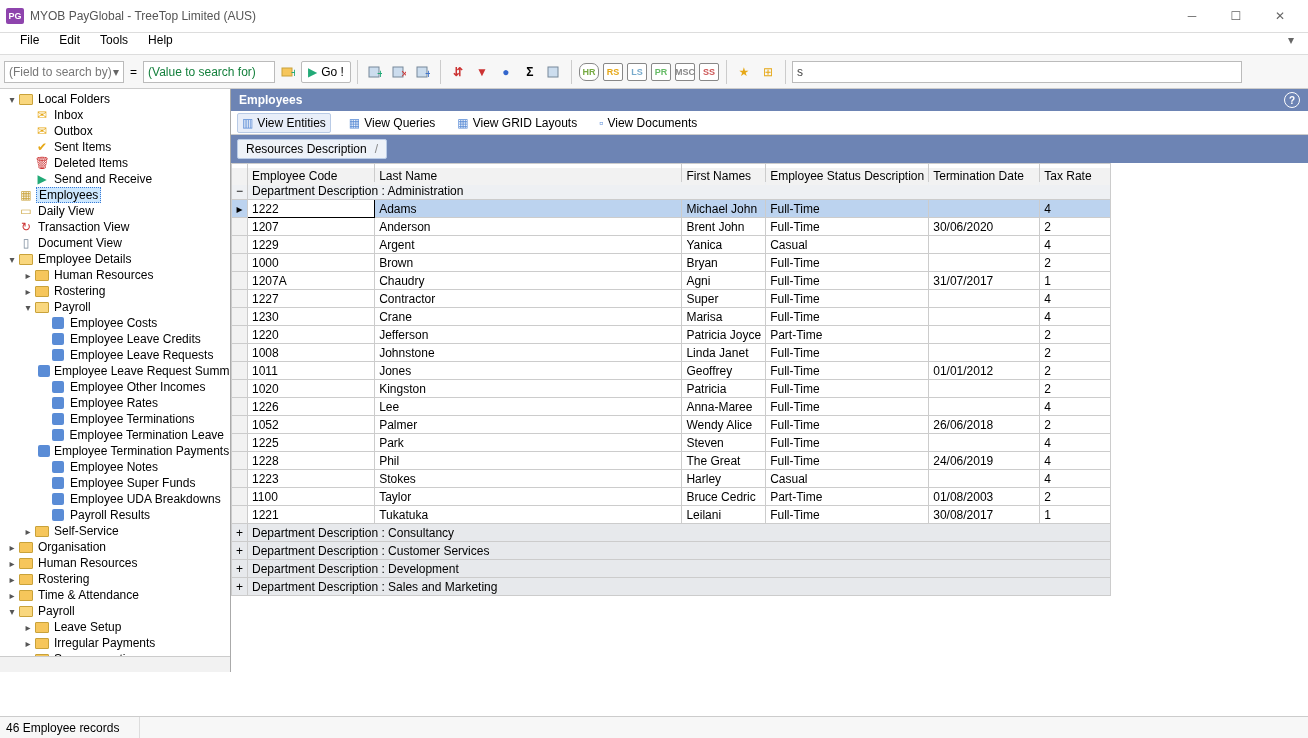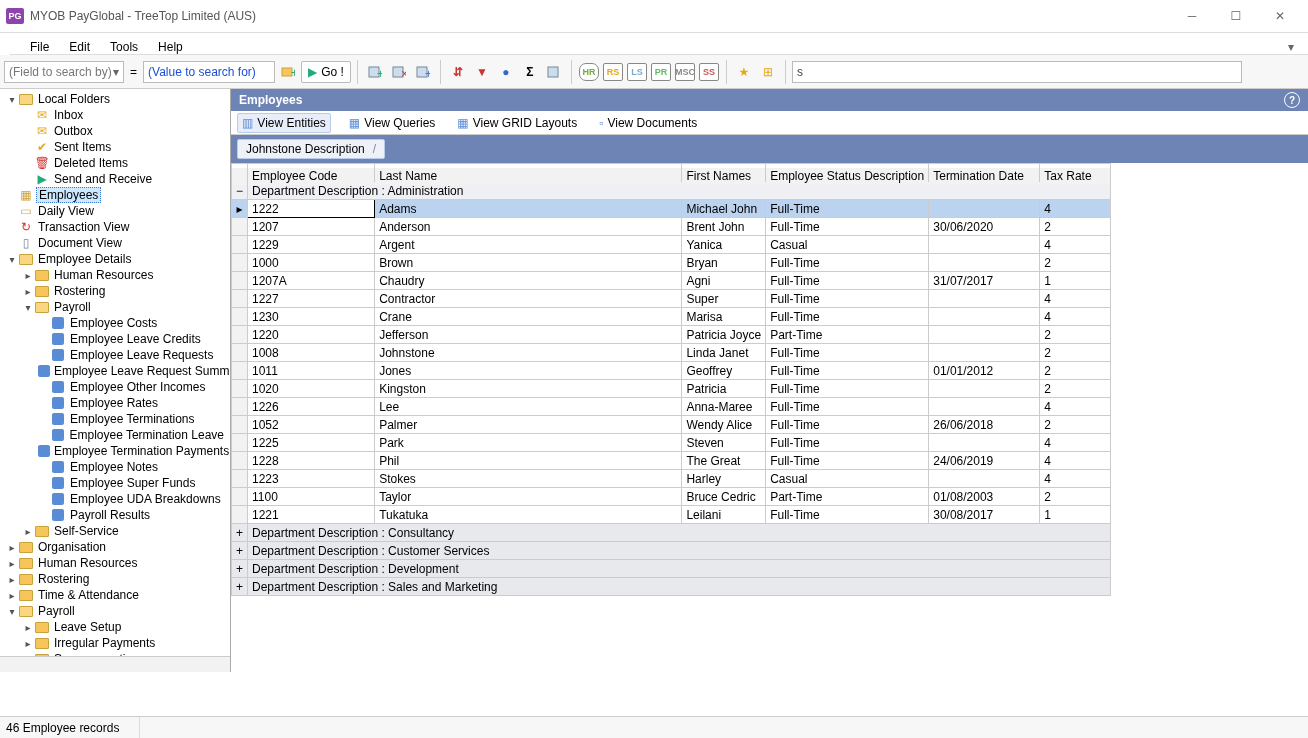--- a/index.html
+++ b/index.html
@@ -6,21 +6,21 @@
 body { background: #fff; width: 1308px; height: 738px; display: flex; flex-direction: column; overflow: hidden; }
 
 
 .titlebar { height: 28px; background: #fff; border-bottom: 1px solid #ddd; display: flex; align-items: center; padding: 16px 6px; }
 .titlebar .logo { width: 18px; height: 16px; background: #8e44ad; color: #fff; font-size: 9px; font-weight: bold; display: inline-flex; align-items: center; justify-content: center; border-radius: 2px; margin-right: 6px; }
 .titlebar .title { color: #555; flex: 1; }
 .winbtns { display: flex; gap: 0; }
 .winbtn { width: 44px; height: 28px; display: flex; align-items: center; justify-content: center; color: #666; }
 
 
-.menubar { height: 22px; display: flex; align-items: flex-end; padding: 0 10px; border-bottom: 1px solid #ddd; margin-left: 10px; }
+.menubar { height: 22px; display: flex; align-items: flex-start; padding: 0 10px; border-bottom: 1px solid #ddd; }
 .menubar .mitem { padding: 2px 10px; cursor: default; }
 .menubar .drop { margin-left: auto; width: 14px; text-align: center; color: #666; }
 
 
 .toolbar { height: 34px; border-bottom: 1px solid #ccc; display: flex; align-items: center; padding: 0 4px; gap: 2px; background: #f7f7f7; }
 .toolbar .field { height: 22px; border: 1px solid #bbb; background: #fff; padding: 0 4px; display: flex; align-items: center; }
 .toolbar .dd { width: 120px; color: #777; }
 .toolbar .val { width: 132px; color: #777; }
 .toolbar .eq { padding: 0 4px; }
 .toolbar .tbtn { width: 22px; height: 22px; border: 1px solid transparent; display: flex; align-items: center; justify-content: center; border-radius: 2px; }
@@ -99,21 +99,21 @@
   <span class="drop">▾</span>
 </div>
 
 <div class="toolbar">
   <div class="field dd">
     <span>(Field to search by)</span>
     <span style="margin-left:auto;color:#666;">▾</span>
   </div>
   <span class="eq">=</span>
   <div class="field val">
-    <span style="color:#1d4ed8;">(Value to search for)</span>
+    <span style="color:#15803d;">(Value to search for)</span>
   </div>
   <div class="tbtn">
       <svg width="14" height="14">
         <rect x="1" y="3" width="10" height="8" fill="#f6c65b" stroke="#c9a23a"></rect>
         <text x="10" y="12" font-size="10" fill="#2a7">+</text>
       </svg>
     </div>
   <div class="go">
     <span style="color:#2a7;">▶</span>
     <span>Go !</span>
@@ -470,21 +470,21 @@
           <span style="color:#5a8cd6;">▦</span>
           <span>View GRID Layouts</span>
         </div>
         <div class="gp-tab">
           <span style="color:#5a8cd6;">▫</span>
           <span>View Documents</span>
         </div>
       </div>
     <div class="gp-group">
       <div class="chip">
-        <span>Johnstone Description</span>
+        <span>Resources Description</span>
         <span class="slash">/</span>
       </div>
     </div>
     <div class="grid">
       <table id="gridtable">
           <thead>
             <tr>
               <th class="handle"></th>
               <th class="c-code">Employee Code</th>
               <th class="c-last">Last Name</th>

